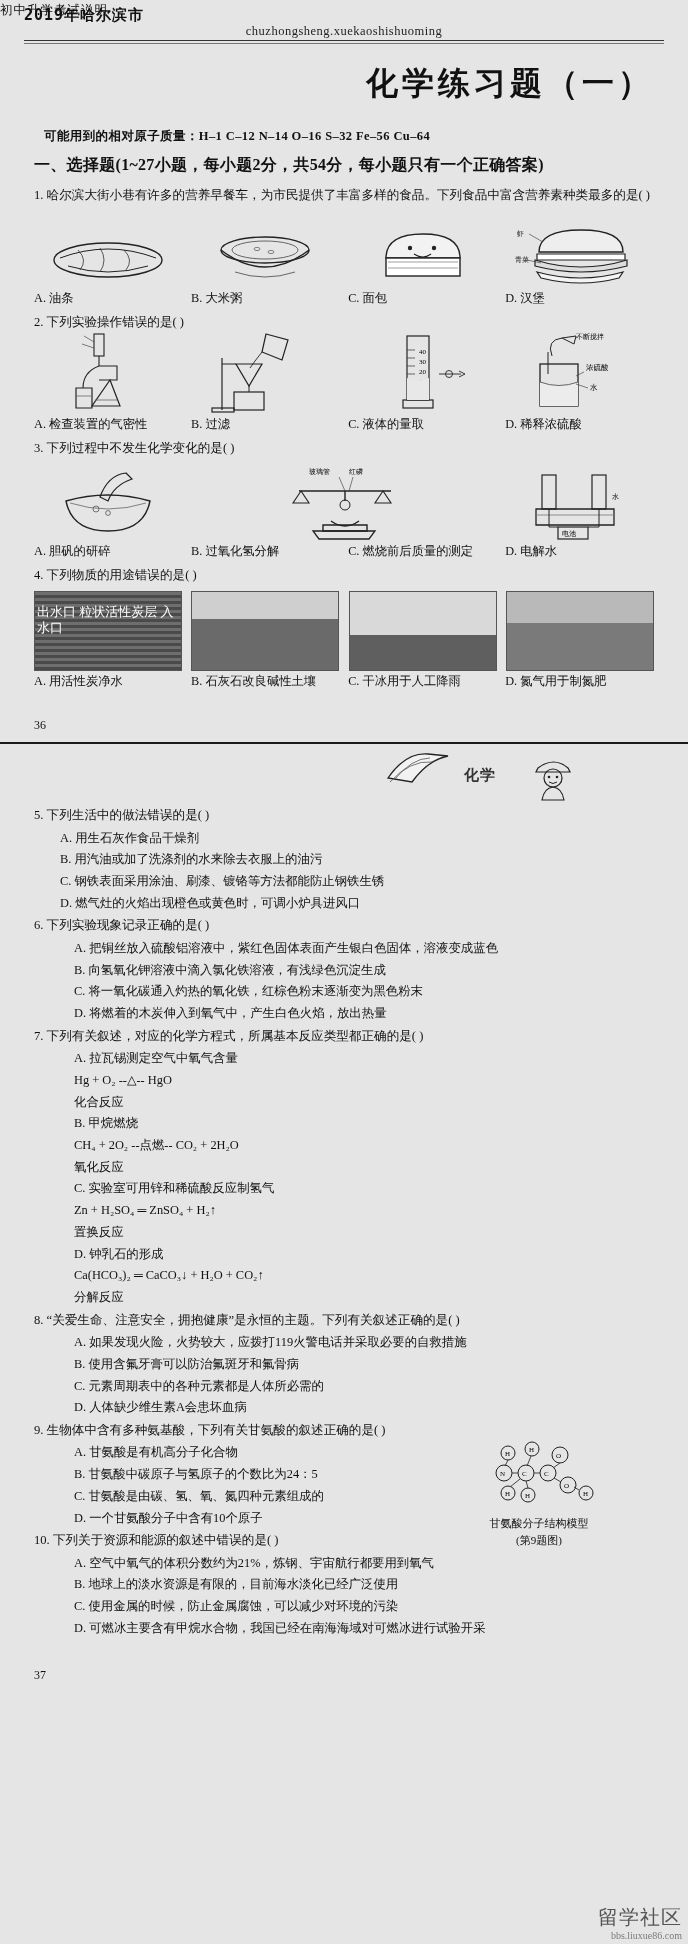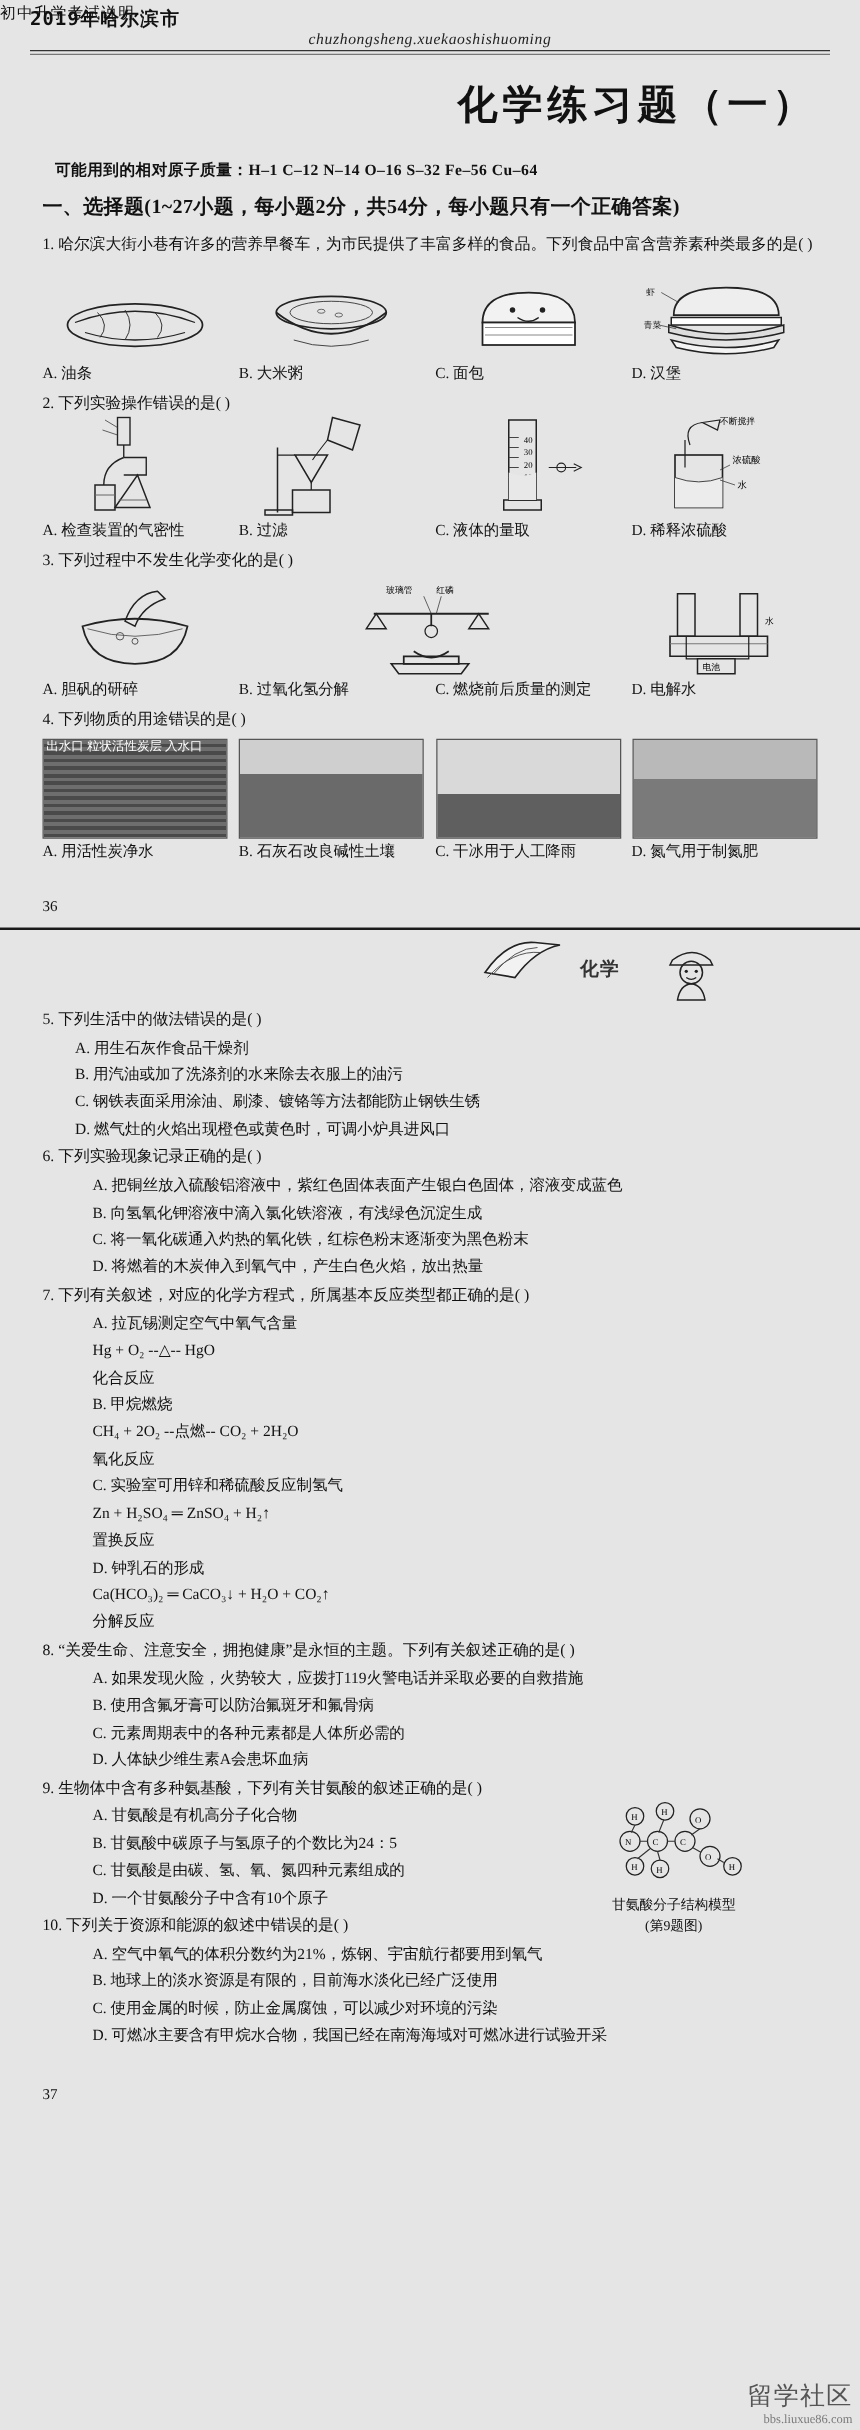--- a/index.html
+++ b/index.html
@@ -5,21 +5,21 @@
   html,body{margin:0;padding:0;background:#ffffff;}
   body{width:688px;font-family:"Liberation Serif",serif;color:#111;}
   .page{position:relative;width:688px;background:#e5e5e5;overflow:hidden;}
   .page1{height:742px;padding:0;}
   .page2{height:1202px;padding:0;border-top:2px solid #1a1a1a;}
   .pg-inner{padding:0 34px;}
 
   
   .hdr{position:relative;height:46px;}
   .hdr-center{position:absolute;left:0;right:0;top:2px;font-size:12.5px;letter-spacing:1px;}
-  .hdr-pinyin{position:absolute;left:0;right:0;top:24px;text-align:center;font-style:italic;font-size:12.5px;letter-spacing:.5px;color:#222;}
+  .hdr-pinyin{position:absolute;left:0;right:0;top:24px;text-align:center;font-size:12.5px;letter-spacing:.5px;color:#222;}
   .hdr-logo{position:absolute;left:24px;top:6px;font-family:"DejaVu Sans Mono",monospace;font-weight:bold;font-size:15px;letter-spacing:1px;color:#111;}
   .hdr-rule{position:absolute;left:24px;right:24px;top:40px;border-bottom:1.5px solid #333;}
   .hdr-rule2{position:absolute;left:24px;right:24px;top:43px;border-bottom:.8px solid #777;}
 
   .title{text-align:right;font-size:32px;font-weight:bold;letter-spacing:4px;margin:16px 0 22px;}
 
   .atomic{font-size:12.5px;font-weight:bold;margin:0 0 10px 10px;letter-spacing:.4px;}
   .sec{text-align:left;font-size:16px;font-weight:bold;margin:0 0 10px 0;letter-spacing:.3px;}
 
   .q{font-size:12.6px;line-height:1.55;margin:0 0 2px 0;}
@@ -39,21 +39,21 @@
   .art{height:78px;position:relative;display:flex;align-items:flex-end;justify-content:center;}
   .art svg{display:block;}
 
   .photorow{display:flex;justify-content:space-between;margin-top:6px;}
   .photo{width:23.5%;height:78px;background:#8d8d8d;position:relative;overflow:hidden;border:1px solid #555;}
   .photo.p1{background:
      repeating-linear-gradient(0deg,#4a4a4a 0 3px,#6e6e6e 3px 6px);}
   .photo.p2{background:linear-gradient(180deg,#cfcfcf 0 35%,#6a6a6a 35% 100%);}
   .photo.p3{background:linear-gradient(180deg,#d9d9d9 0 55%,#5f5f5f 55% 100%);}
   .photo.p4{background:linear-gradient(180deg,#b9b9b9 0 40%,#7a7a7a 40% 100%);}
-  .photo .lbl{position:absolute;left:2px;top:0;font-size:10px;color:#fff;line-height:1.25;}
+  .photo .lbl{position:absolute;left:2px;top:12px;font-size:13px;color:#fff;line-height:1.25;}
 
   .pgnum{text-align:left;font-size:12px;margin-top:28px;}
 
   
   .doodle{position:relative;height:62px;}
   .doodle .book{position:absolute;left:350px;top:4px;}
   .doodle .word{position:absolute;left:430px;top:22px;font-size:15px;font-weight:bold;letter-spacing:1px;color:#333;}
   .doodle .kid{position:absolute;left:492px;top:10px;}
 
   .fml{font-family:"Liberation Serif",serif;}

